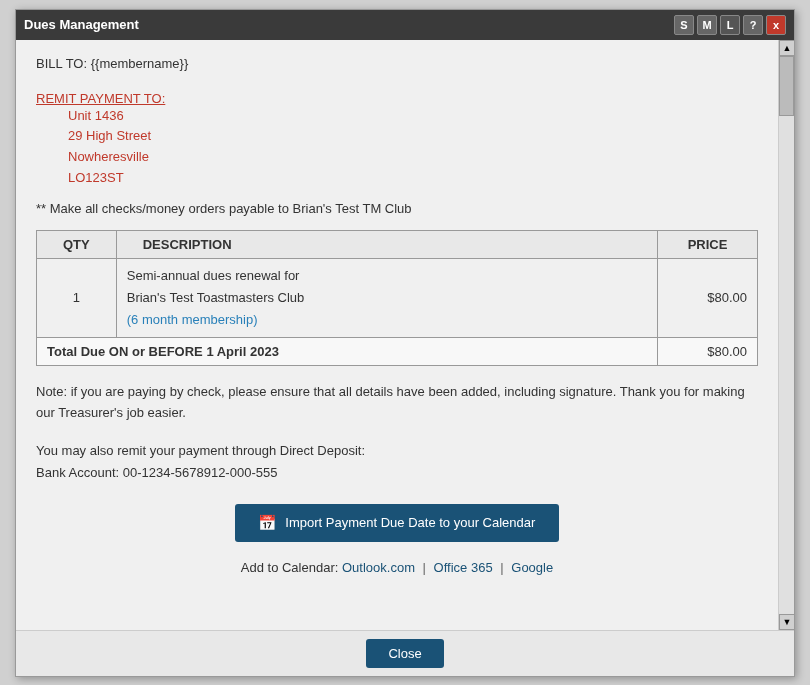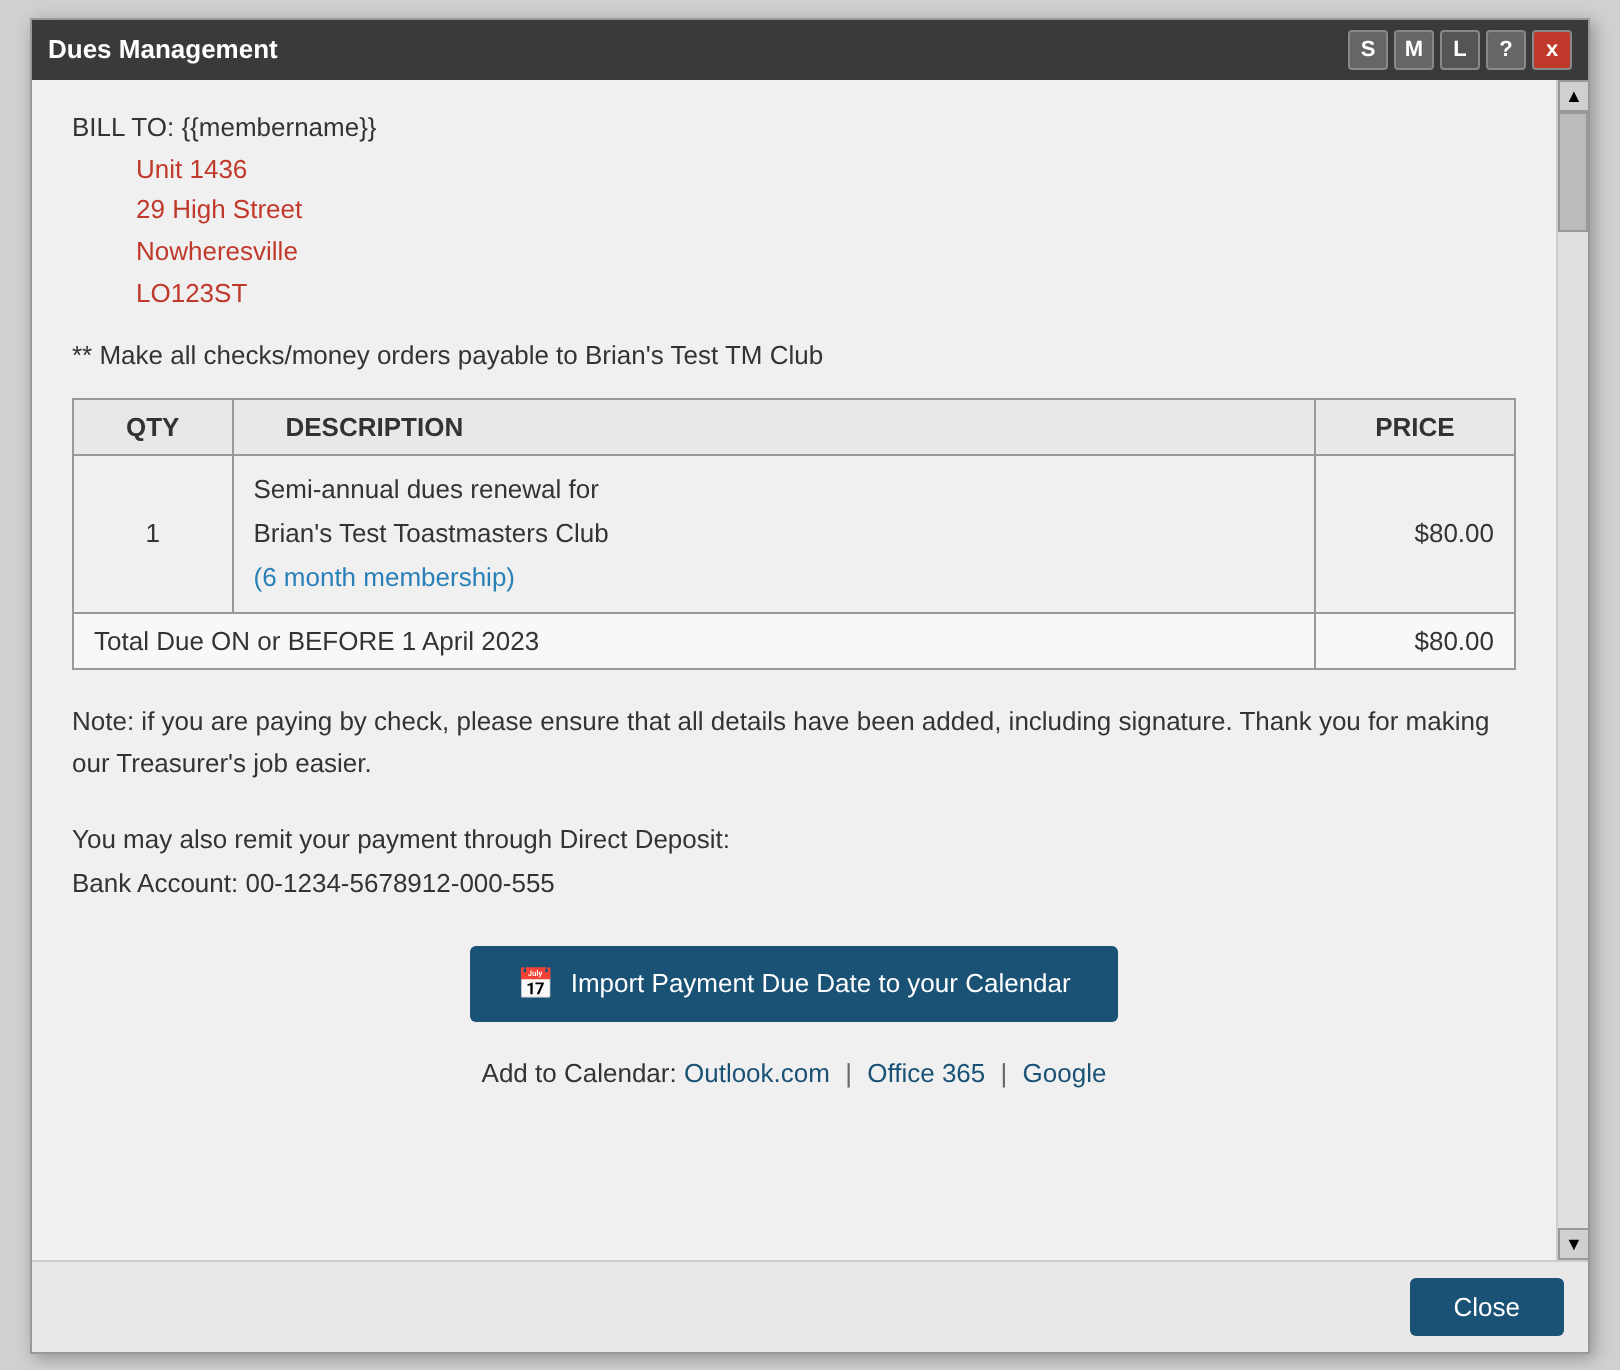--- a/index.html
+++ b/index.html
@@ -93,21 +93,21 @@
       justify-content: center;
       font-size: 9px;
       cursor: pointer;
       position: absolute;
     }
     .scrollbar-arrow-top { top: 0; }
     .scrollbar-arrow-bottom { bottom: 0; }
 
     .bill-to {
       color: #333;
-      margin-bottom: 4px;
+      margin-bottom: 20px;
       font-size: 13px;
     }
     .remit-section {
       margin-bottom: 12px;
       color: #c0392b;
     }
     .remit-section .remit-title {
       text-decoration: underline;
       font-weight: normal;
     }
@@ -155,21 +155,21 @@
       text-align: right;
       vertical-align: middle;
     }
     .dues-table .desc-detail {
       line-height: 1.7;
     }
     .total-row td {
       background: #f8f8f8;
     }
     .total-label {
-      font-weight: normal;
+      font-weight: bold;
       color: #333;
     }
 
     .note-section {
       color: #333;
       font-size: 13px;
       margin-bottom: 16px;
       line-height: 1.6;
     }
     .dd-section {
@@ -211,21 +211,21 @@
     .add-to-calendar .separator {
       margin: 0 4px;
       color: #666;
     }
 
     .footer-bar {
       background: #e8e8e8;
       border-top: 1px solid #ccc;
       padding: 8px 12px;
       display: flex;
-      justify-content: flex-end;
+      justify-content: center;
       align-items: center;
     }
     .close-btn {
       background: #1a5276;
       color: #fff;
       border: none;
       padding: 7px 22px;
       font-size: 13px;
       border-radius: 3px;
       cursor: pointer;
@@ -251,20 +251,21 @@
 
   <div class="content-area">
     <div class="main-scroll">
 
       <div class="bill-to">
         <span>BILL TO:</span>
         <span> {{membername}}</span>
       </div>
 
       <div class="remit-section">
+        <div class="remit-title">REMIT PAYMENT TO:</div>
         <div class="remit-address">
           <div>Unit 1436</div>
           <div>29 High Street</div>
           <div>Nowheresville</div>
           <div>LO123ST</div>
         </div>
       </div>
 
       <div class="checks-note">** Make all checks/money orders payable to Brian's Test TM Club</div>
 

